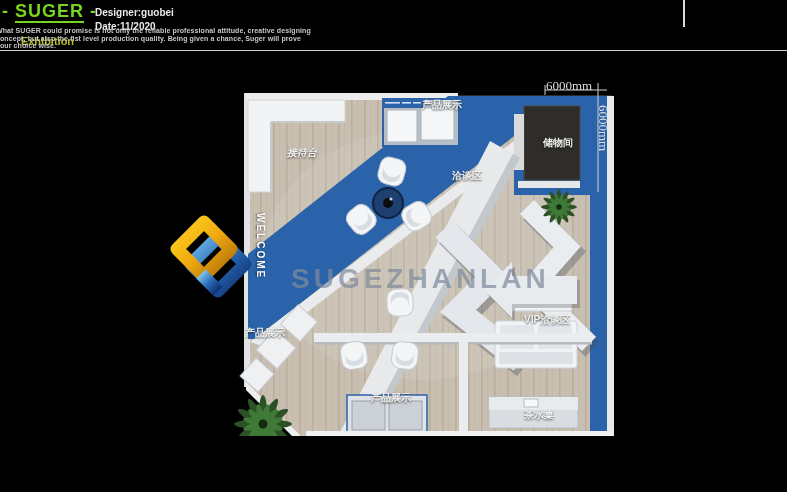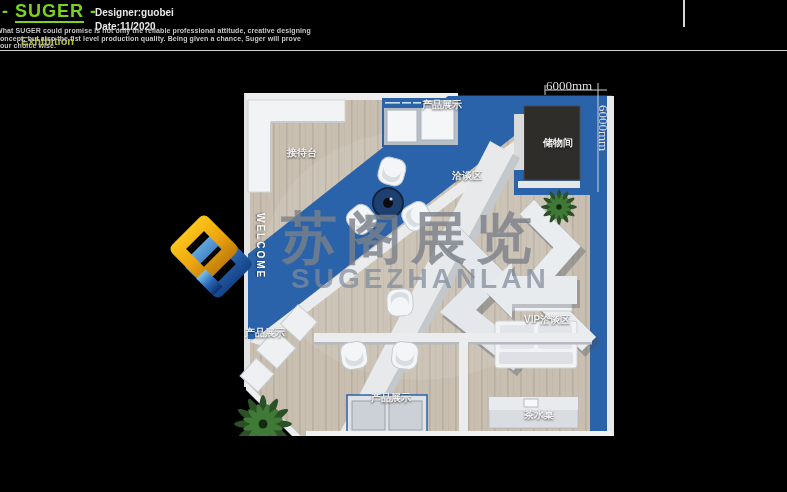--- a/index.html
+++ b/index.html
@@ -14,21 +14,21 @@
   .meta{position:absolute;left:95px;top:6px;color:#e9e9e9;font-size:10px;font-weight:bold;line-height:14px;white-space:nowrap;}
   .tagline{position:absolute;left:-4px;top:27px;width:316px;color:#c7c7c7;font-size:7px;
            font-weight:bold;line-height:7.5px;letter-spacing:0.1px;}
   .rule{position:absolute;left:0;top:50px;width:787px;height:1px;background:#d2d2d2;}
   .vline-tr{position:absolute;left:683px;top:0;width:2px;height:27px;background:#d8d8d8;}
 
   
   .lbl{position:absolute;color:#f2f2f2;font-size:10px;font-weight:bold;white-space:nowrap;
        text-shadow:0 1px 2px rgba(0,0,0,.65);}
   .lbl-welcome{left:255px;top:213px;writing-mode:vertical-rl;font-size:10px;letter-spacing:2px;color:#fff;}
-  .lbl-reception{left:287px;top:146px;}
+  .lbl-reception{left:287px;top:146px;font-style:italic;}
   .lbl-display-top{left:422px;top:98px;}
   .lbl-storage{left:535px;top:136px;margin-left:8px;}
   .lbl-meeting{left:412px;top:169px;padding-left:40px;}
   .lbl-display-left{left:245px;top:326px;}
   .lbl-vip{left:524px;top:313px;}
   .lbl-display-bottom{left:371px;top:391px;}
   .lbl-tea{left:524px;top:408px;}
 
   .dim{position:absolute;color:#dedede;font-size:13px;font-weight:normal;white-space:nowrap;font-family:Liberation Serif, serif;}
   .dim-w{left:546px;top:78px;}
@@ -228,16 +228,15 @@
       <linearGradient id="gOr" x1="0" y1="0" x2="1" y2="1">
         <stop offset="0" stop-color="#ffd41f"></stop>
           <stop offset="0.5" stop-color="#f0a70f"></stop>
           <stop offset="1" stop-color="#a86a08"></stop>
       </linearGradient>
     </defs>
     <path d="M 55,29 L 82,56 L 55,83 L 28,56 Z" fill="none" stroke="url(#gBl)" stroke-width="13" stroke-linejoin="round"></path>
     <path d="M 41,14 L 68,41 L 41,68 L 14,41 Z" fill="none" stroke="url(#gOr)" stroke-width="13" stroke-linejoin="round"></path>
     <path d="M 55,83 L 38,66" fill="none" stroke="url(#gBl)" stroke-width="13" stroke-linecap="butt"></path>
   </svg>
-  <div class="wm-cn">苏阁展览</div>
   <div class="wm-en">SUGEZHANLAN</div>
 
 </div>
 
 </body></html>

